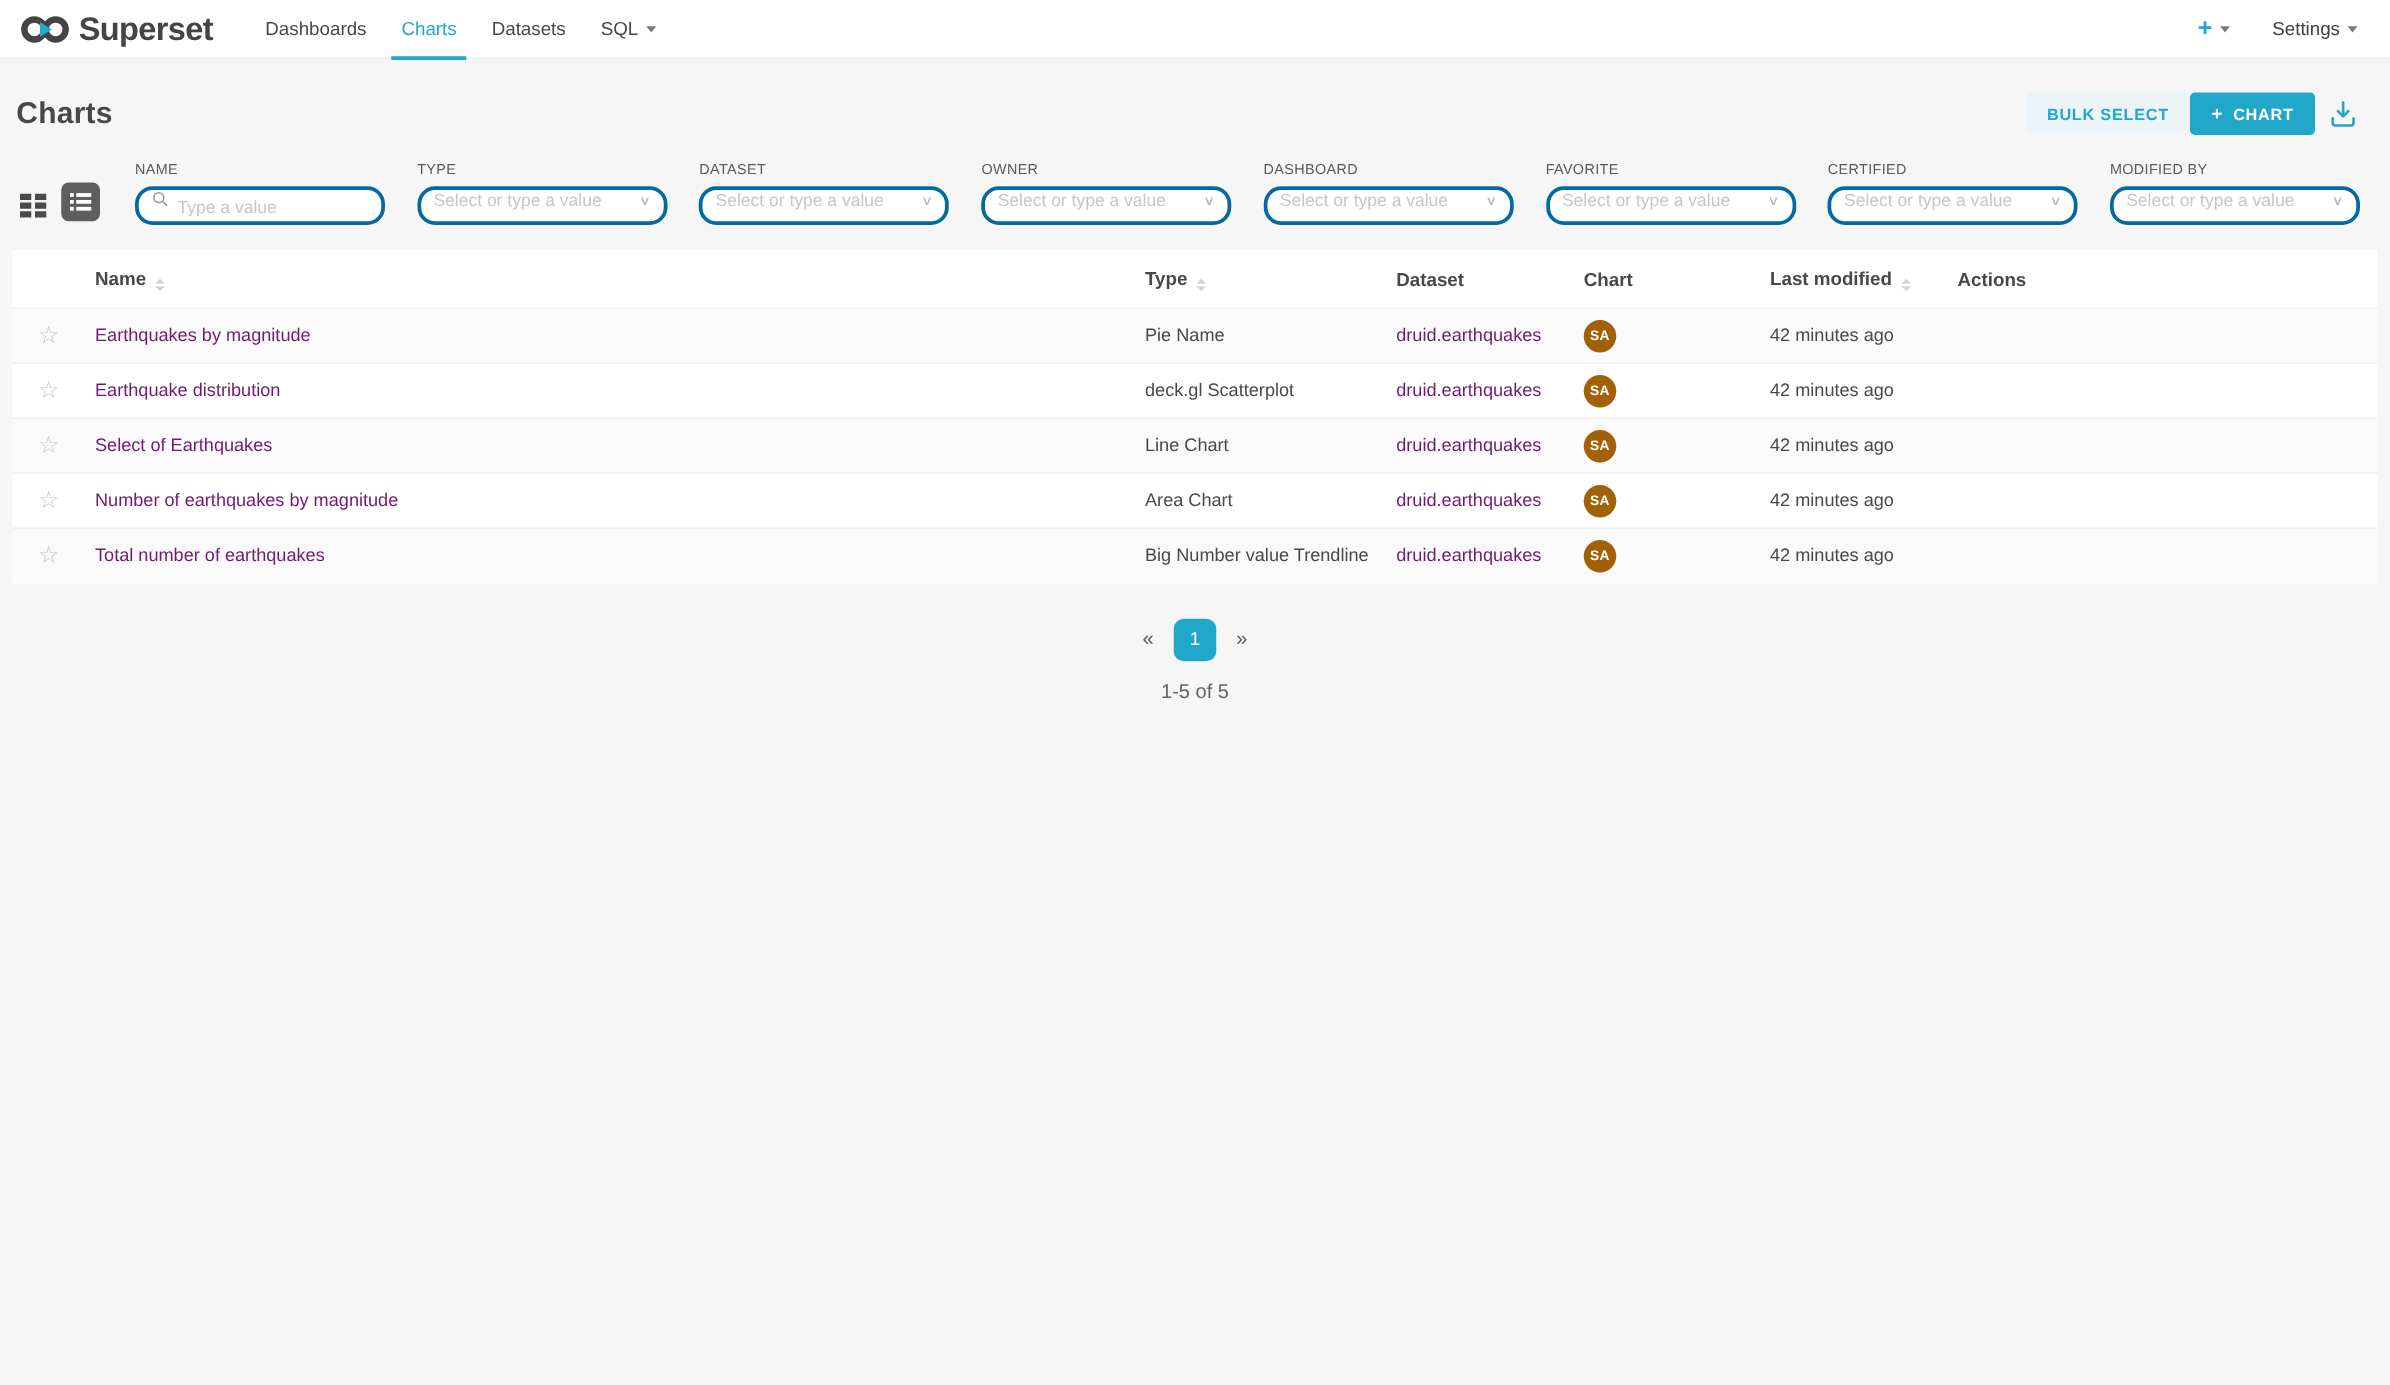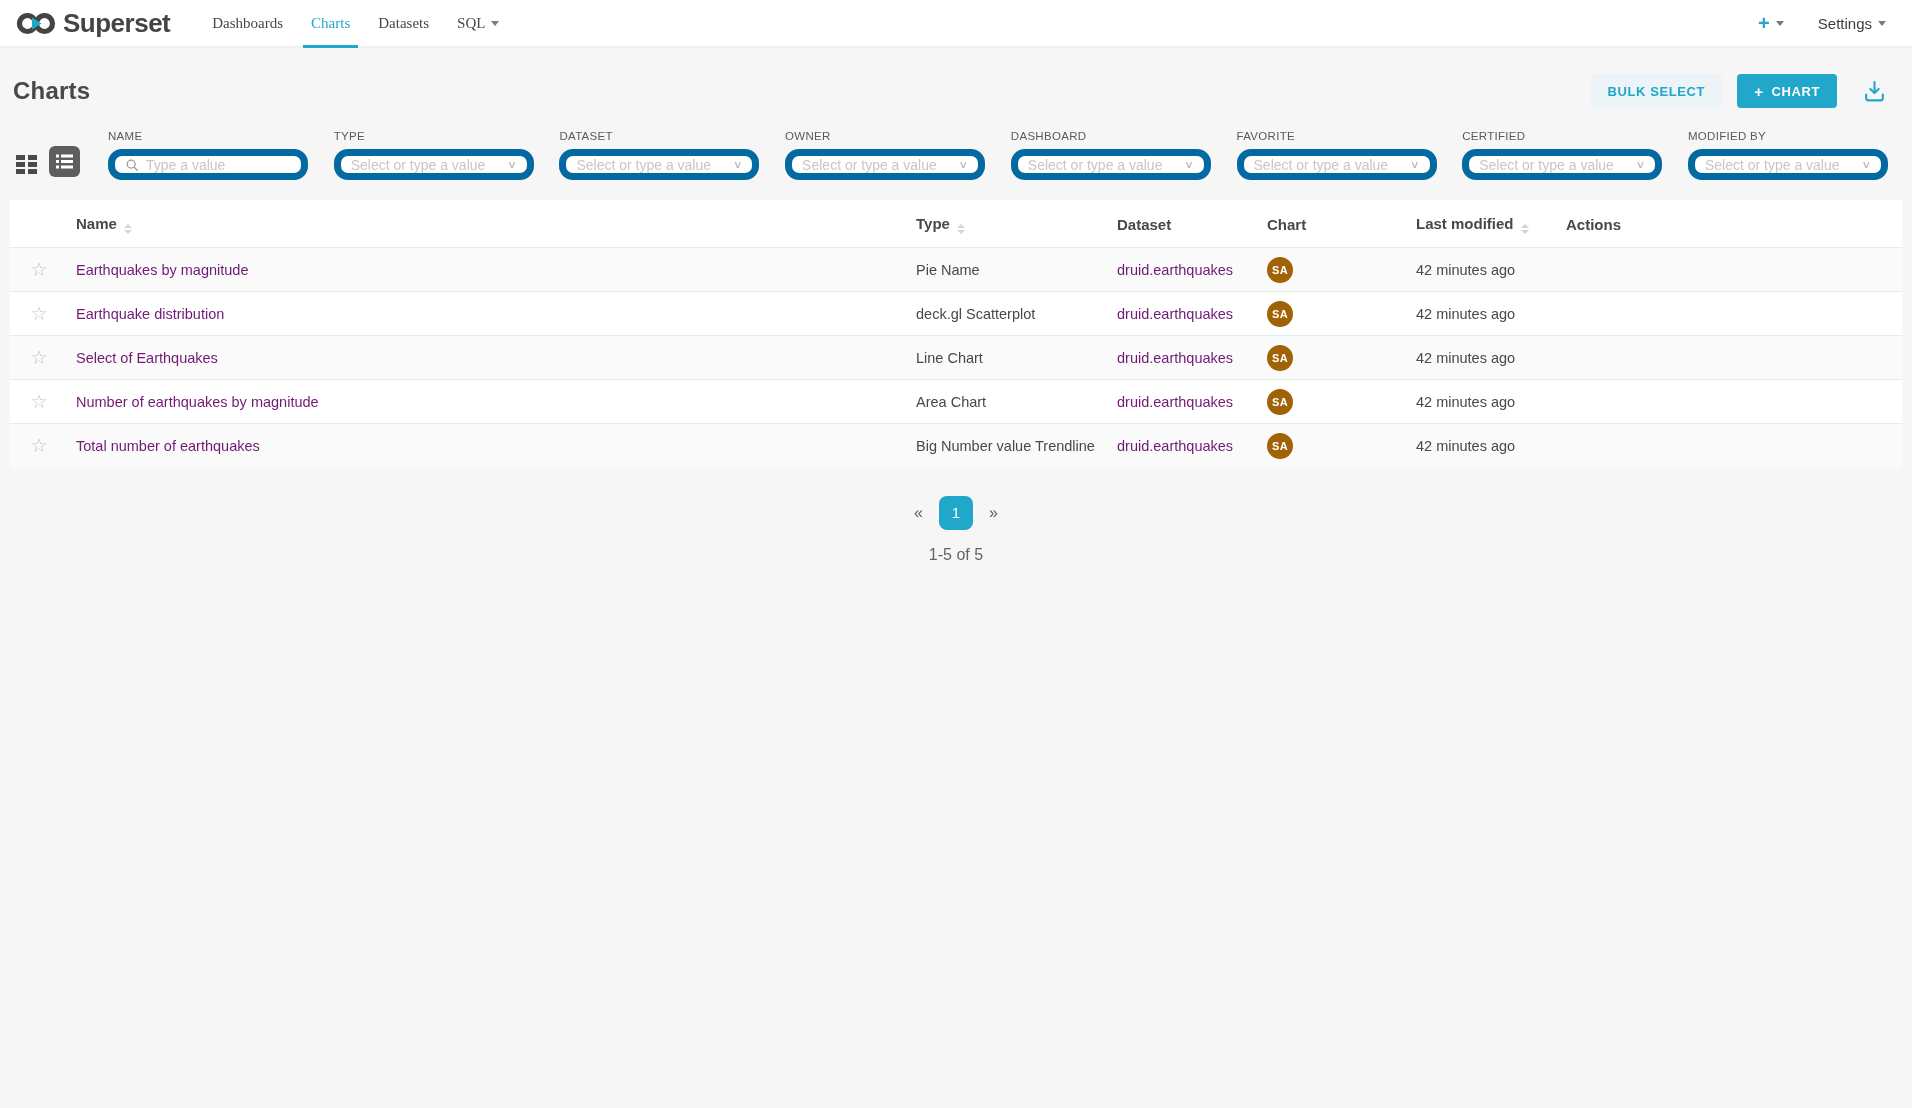--- a/index.html
+++ b/index.html
@@ -14,41 +14,41 @@
   
   .navbar {
     height:48px; background:#FFFFFF; border-bottom:2px solid #F0F0F0;
     display:flex; align-items:stretch; padding-left:16px; padding-right:26px;
   }
   .brand { display:flex; align-items:center; gap:7px; margin-right:28px; cursor:pointer; }
   .brand-text { font-size:26px; font-weight:bold; letter-spacing:-0.5px; color:#444; }
   .nav-menu { display:flex; align-items:stretch; }
   .nav-item {
     display:flex; align-items:center; padding:0 14px; font-size:15px;
-    color:#484848; position:relative; cursor:pointer;font-family:Liberation Serif, serif;
+    color:#484848; position:relative; cursor:pointer;
   }
   .nav-item.active { color:#20A7C9; }
   .nav-item.active::after {
     content:""; position:absolute; left:6px; right:6px; bottom:-2px;
     height:3px; background:#20A7C9;
   }
   .caret {
     display:inline-block; width:0; height:0; margin-left:6px;
     border-left:4px solid transparent; border-right:4px solid transparent;
     border-top:5px solid #7A7A7A;
   }
   .nav-right { margin-left:auto; display:flex; align-items:center; gap:34px; }
   .nav-plus { display:flex; align-items:center; cursor:pointer; }
   .nav-plus-glyph { color:#20A7C9; font-size:20px; font-weight:bold; line-height:1; }
   .nav-settings { display:flex; align-items:center; font-size:15px; color:#3E3E3E; cursor:pointer; }
 
   
   .page-header { display:flex; align-items:center; padding:26px 25px 20px 13px; }
   .page-title { font-size:24px; font-weight:bold; color:#484848; letter-spacing:0.2px; }
-  .header-actions { margin-left:auto; display:flex; align-items:center; gap:15px; }
+  .header-actions { margin-left:auto; display:flex; align-items:center; }
   .btn { height:34px; border:none; border-radius:4px; font-family:inherit;
          font-size:13px; font-weight:bold; letter-spacing:0.6px; cursor:pointer;
          display:flex; align-items:center; }
   .btn-secondary { background:#EDF4F7; color:#20A7C9; padding:0 17px; }
   .btn-primary   { background:#20A7C9; color:#FFFFFF; padding:0 17px; gap:8px; }
   .btn-primary .plus { font-size:15px; font-weight:bold; }
   .icon-btn { background:none; border:none; cursor:pointer; margin-left:10px; display:flex; align-items:center; }
 
   
   .filter-bar { display:flex; align-items:flex-end; padding:0 24px 0 14px; margin-top:2px; }
@@ -58,22 +58,22 @@
     width:31px; height:31px; border-radius:6px; background:#5E5E5E;
     display:flex; align-items:center; justify-content:center; cursor:pointer;
   }
   .filters { flex:1; display:flex; justify-content:space-between; }
   .filter { width:200px; }
   .filter-label {
     font-size:11.5px; color:#5A5A5A; letter-spacing:0.3px; margin-bottom:7px;
     font-weight:normal;
   }
   .filter-control {
-    height:31px; background:#FFFFFF; border:7px solid #0369a1; border-radius:14px;
-    display:flex; align-items:center; padding:0 10px; font-size:14px; color:#C6C6C6;
+    height:31px; background:#FFFFFF; border:3px solid #0369a1; border-radius:14px;
+    display:flex; padding:0 10px; font-size:14px; color:#C6C6C6;
     cursor:pointer;
   }
   .filter-control input {
     border:none; outline:none; flex:1; font-family:inherit; font-size:14px;
     color:#484848; min-width:0; background:transparent;
   }
   .filter-control input::placeholder { color:#C6C6C6; }
   .filter-control .ph { flex:1; white-space:nowrap; overflow:hidden; }
   .chev { color:#B5B5B5; font-size:13px; margin-left:6px; transform:scaleY(0.8); }
   .search-glyph { margin-right:7px; display:flex; }

